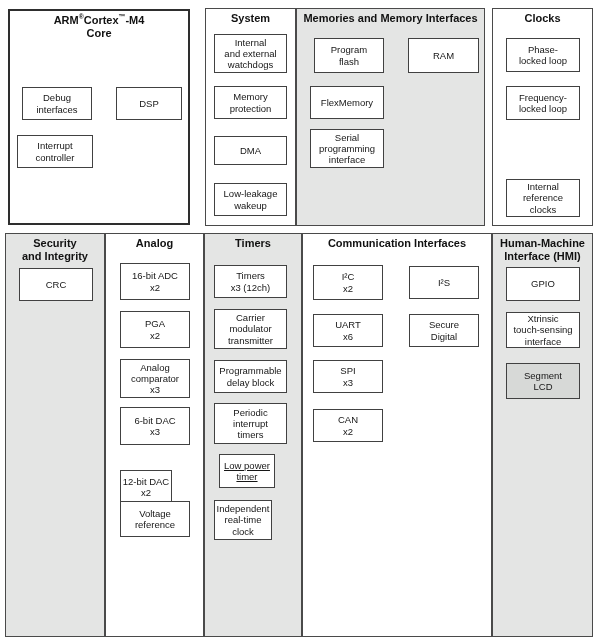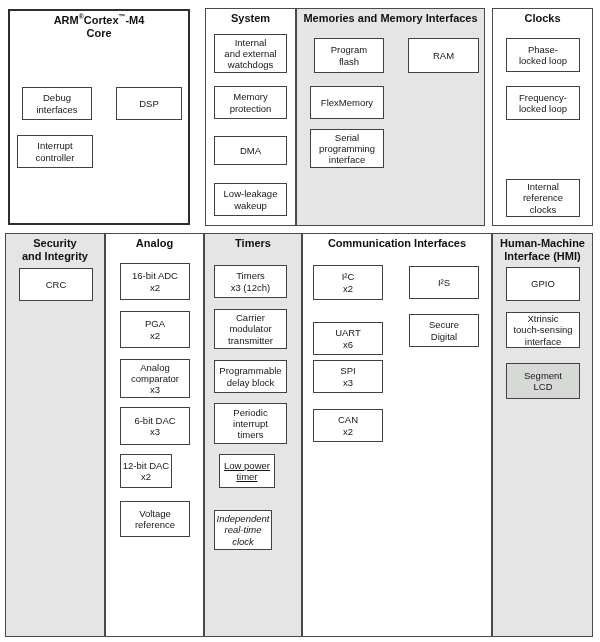--- a/index.html
+++ b/index.html
@@ -74,51 +74,51 @@
     <div class="panel-header">Analog</div>
     <div class="box" style="left:14px;top:29px;width:70px;height:37px;">16-bit ADC
 x2</div>
     <div class="box" style="left:14px;top:77px;width:70px;height:37px;">PGA
 x2</div>
     <div class="box" style="left:14px;top:125px;width:70px;height:39px;">Analog
 comparator
 x3</div>
     <div class="box" style="left:14px;top:173px;width:70px;height:38px;">6-bit DAC
 x3</div>
-    <div class="box" style="left:14px;top:220px;width:52px;height:34px;">12-bit DAC
+    <div class="box" style="left:14px;top:236px;width:52px;height:34px;">12-bit DAC
 x2</div>
     <div class="box" style="left:14px;top:267px;width:70px;height:36px;">Voltage
 reference</div>
   </div>
 
   <div class="panel gray" style="left:204px;top:233px;width:98px;height:404px;">
     <div class="panel-header">Timers</div>
     <div class="box" style="left:9px;top:31px;width:73px;height:33px;">Timers
 x3 (12ch)</div>
     <div class="box" style="left:9px;top:75px;width:73px;height:40px;">Carrier
 modulator
 transmitter</div>
     <div class="box" style="left:9px;top:126px;width:73px;height:33px;">Programmable
 delay block</div>
     <div class="box" style="left:9px;top:169px;width:73px;height:41px;">Periodic
 interrupt
 timers</div>
     <div class="box" style="left:14px;top:220px;width:56px;height:34px;text-decoration:underline;">Low power
 timer</div>
-    <div class="box" style="left:9px;top:276px;width:58px;height:40px;font-style:italic;">Independent
+    <div class="box" style="left:9px;top:266px;width:58px;height:40px;">Independent
 real-time
 clock</div>
   </div>
 
   <div class="panel" style="left:302px;top:233px;width:190px;height:404px;">
     <div class="panel-header">Communication Interfaces</div>
     <div class="box" style="left:10px;top:31px;width:70px;height:35px;">I²C
 x2</div>
     <div class="box" style="left:106px;top:32px;width:70px;height:33px;">I²S</div>
-    <div class="box" style="left:10px;top:88px;width:70px;height:33px;">UART
+    <div class="box" style="left:10px;top:80px;width:70px;height:33px;">UART
 x6</div>
     <div class="box" style="left:106px;top:80px;width:70px;height:33px;">Secure
 Digital</div>
     <div class="box" style="left:10px;top:126px;width:70px;height:33px;">SPI
 x3</div>
     <div class="box" style="left:10px;top:175px;width:70px;height:33px;">CAN
 x2</div>
   </div>
 
   <div class="panel gray" style="left:492px;top:233px;width:101px;height:404px;">

